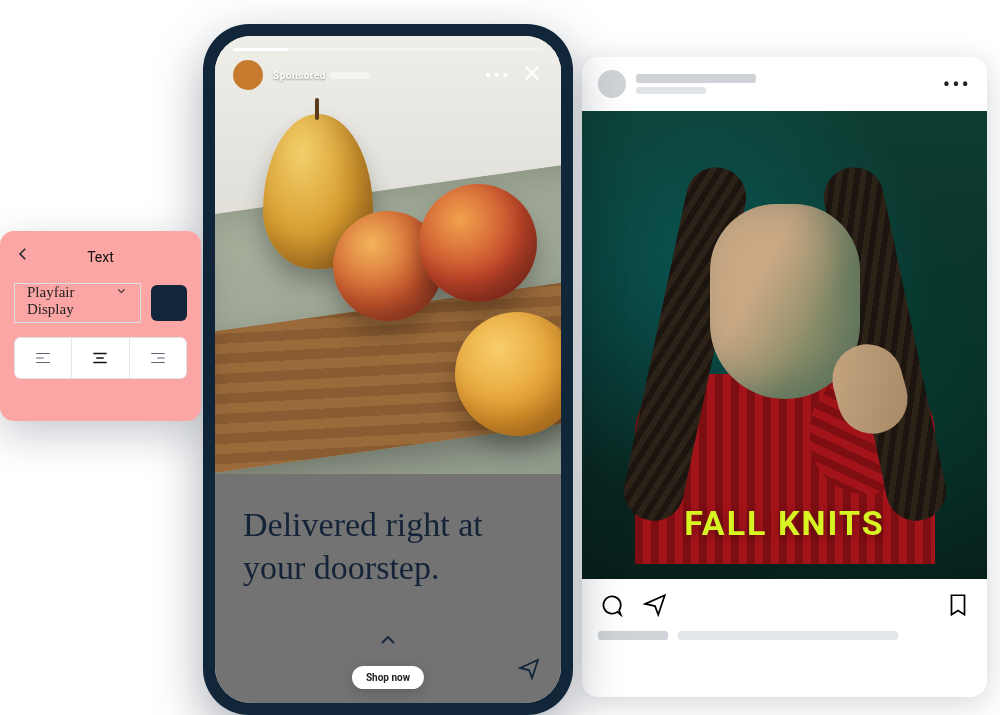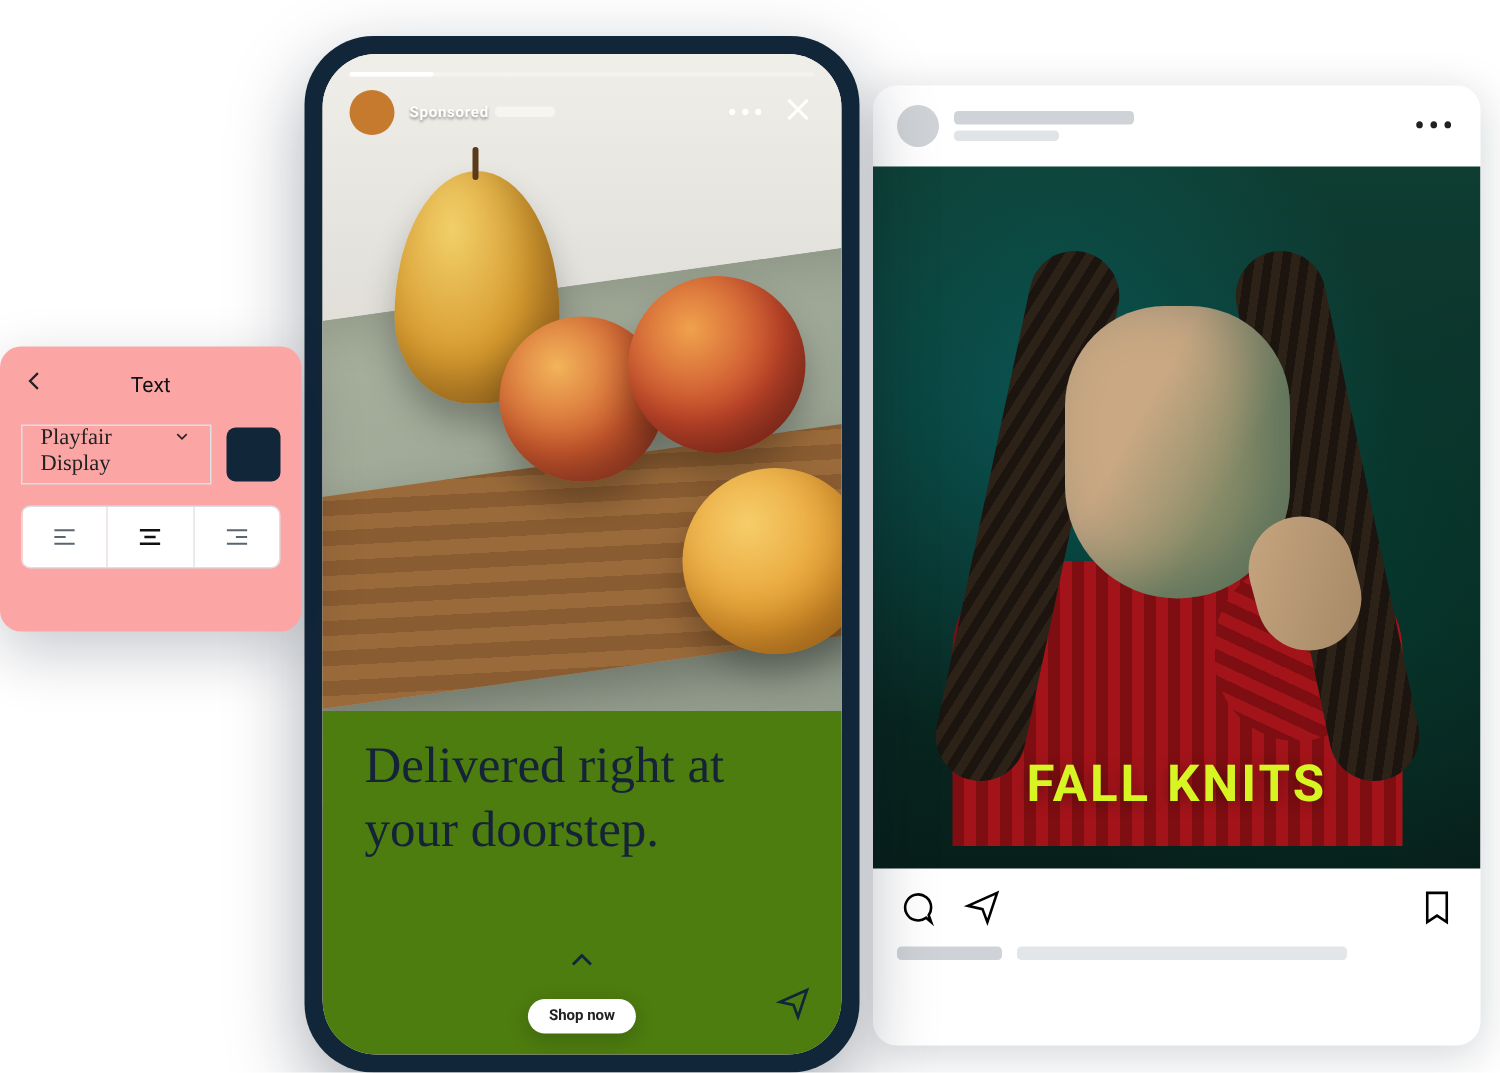--- a/index.html
+++ b/index.html
@@ -133,21 +133,21 @@
   .pear::after{content:""; position:absolute; left:52px; top:-16px; width:4px; height:22px; background:#5b3a1a; border-radius:2px;}
   .apple1{ left:118px; top:175px; width:110px; height:110px;
            background:radial-gradient(circle at 35% 30%, #f2b45a 0%, #cf5a2e 55%, #8e2f23 100%); }
   .apple2{ left:204px; top:148px; width:118px; height:118px;
            background:radial-gradient(circle at 35% 30%, #f0a24d 0%, #c6472a 55%, #7d241d 100%); }
   .orange{ left:240px; top:276px; width:124px; height:124px;
            background:radial-gradient(circle at 35% 30%, #f6cd6a 0%, #e59a2d 60%, #bb6e1b 100%); }
 
   .story-caption{
     position:absolute; left:0; right:0; top:438px; bottom:0;
-    background:#4d7c0f; padding:16px 28px 60px;
+    background:#737373; padding:30px 28px 60px;
   }
   .story-headline{
     font-family: Georgia, 'Times New Roman', serif;
     font-size:34px; line-height:1.25; color:#142338; font-weight:500;
   }
   .story-cta{
     position:absolute; left:50%; bottom:14px; transform:translateX(-50%);
     display:flex; flex-direction:column; align-items:center; gap:16px;
   }
   .story-chevron svg{ width:18px; height:12px; stroke:#12263a; stroke-width:2.5; fill:none;}

